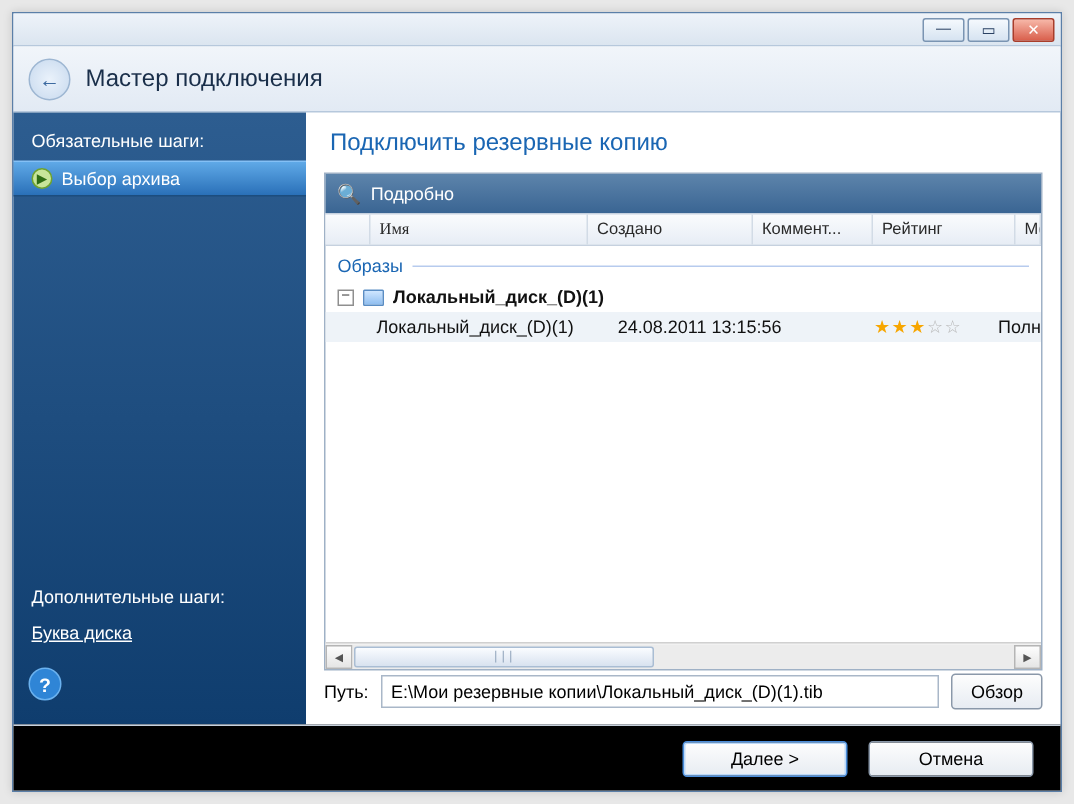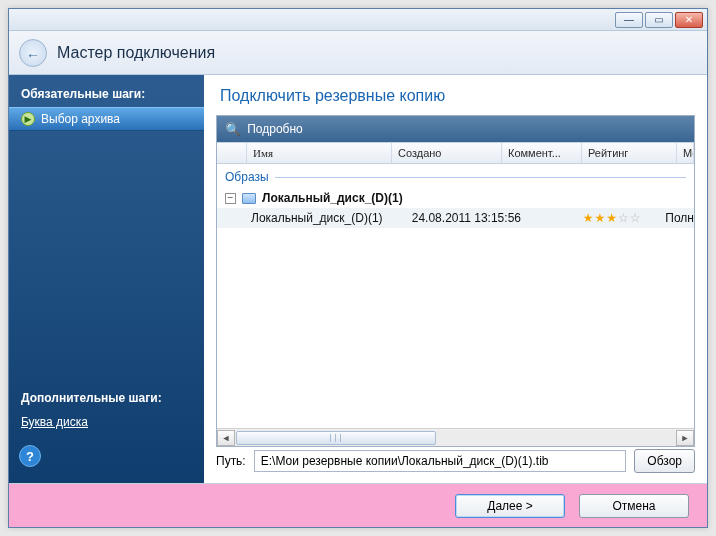--- a/index.html
+++ b/index.html
@@ -16,21 +16,21 @@
   .header { height: 44px; background: linear-gradient(#f1f5fa,#e2eaf4); display:flex; align-items:center; padding: 0 10px; border-bottom:1px solid #b6c8dc; }
   .back-circle { width:28px; height:28px; border-radius:50%; background: radial-gradient(#eaf2fb,#c7d9ee); border:1px solid #9db6d2; display:flex; align-items:center; justify-content:center; margin-right:10px; cursor:pointer; }
   .back-arrow { font-size:14px; color:#3c6aa0; }
   .header-title { font-size:16px; color:#1a2f4a; }
 
   
   .body { flex:1; display:flex; min-height:0; }
 
   
   .sidebar { width:195px; background: linear-gradient(#2d5d90,#0f3d6e); color:#fff; display:flex; flex-direction:column; padding: 8px 0 12px 0; }
-  .side-heading { font-size:12px; font-weight:bold; padding:4px 12px 6px 12px; }
+  .side-heading { font-size:12px; font-weight:normal; padding:4px 12px 6px 12px; }
   .side-item { display:flex; align-items:center; gap:6px; padding:4px 12px; font-size:12px; text-decoration: underline; cursor:pointer; }
   .side-item.active { background: linear-gradient(#5fa9e7,#2a70b8); text-decoration:none; border-top:1px solid #84c0f5; border-bottom:1px solid #1c4d7e; }
   .side-item .bullet { width:14px; height:14px; border-radius:50%; background:#c7e59a; border:1px solid #6ea22e; display:flex; align-items:center; justify-content:center; }
   .side-item .arrow { color:#2f6d14; font-size:9px; }
   .side-spacer { flex:1; }
   .help-circle { width:22px; height:22px; border-radius:50%; background:#2f85d6; border:1px solid #6bb2ef; display:flex; align-items:center; justify-content:center; margin:0 0 4px 10px; color:#fff; font-size:13px; font-weight:bold; cursor:pointer; }
 
   
   .main { flex:1; display:flex; flex-direction:column; min-width:0; }
   .main-title { color:#1a66b3; font-size:16px; padding:12px 16px 10px 16px; }
@@ -51,21 +51,21 @@
   .star.empty { color:#b8b8b8; }
   .horiz-scroll { height:18px; background:#f1f1f1; border-top:1px solid #d0d0d0; display:flex; align-items:center; }
   .hs-btn { width:18px; height:16px; border:1px solid #b5b5b5; background:linear-gradient(#fdfdfd,#e5e5e5); display:flex; align-items:center; justify-content:center; font-size:9px; color:#555; cursor:pointer; }
   .hs-track { flex:1; height:16px; background:#ececec; position:relative; }
   .hs-thumb { position:absolute; left:0; top:0; height:14px; width:200px; margin:1px; background:linear-gradient(#fafcff,#d8e2ef); border:1px solid #a9bdd4; border-radius:2px; display:flex; align-items:center; justify-content:center; color:#8ba0b8; font-size:8px; letter-spacing:1px; }
 
   .path-row { display:flex; align-items:center; gap:8px; margin:2px 12px 6px 12px; font-size:12px; }
   .path-row input { flex:1; height:22px; border:1px solid #a9b7c8; padding:0 6px; font-size:12px; }
   .browse-btn { height:24px; padding:0 12px; border:1px solid #8a98a9; background:linear-gradient(#fdfdfd,#e7ecf2); border-radius:3px; font-size:12px; cursor:pointer; }
 
-  .footer { height:44px; border-top:1px solid #c7d1dd; background:#f9a8d4; display:flex; align-items:center; justify-content:flex-end; gap:14px; padding:0 18px; }
+  .footer { height:44px; border-top:1px solid #c7d1dd; background:#000000; display:flex; align-items:center; justify-content:flex-end; gap:14px; padding:0 18px; }
   .footer-btn { height:24px; width:110px; border:1px solid #8a98a9; background:linear-gradient(#fdfdfd,#e7ecf2); border-radius:3px; font-size:12px; cursor:pointer; }
   .footer-btn.primary { border-color:#4a8ddb; box-shadow:0 0 0 1px #bcd9f8 inset; }
 
   
   .c-ico{width:30px;} .c-name{width:145px;font-family:Liberation Serif, serif;} .c-date{width:110px;} .c-comm{width:80px;} .c-rate{width:95px;} .c-met{flex:1;}
   .er-name{display:flex;align-items:center;width:175px;} .er-date{width:130px;} .er-sp{width:56px;} .er-rate{width:90px;} .er-met{flex:1;}
 </style>
 </head>
 <body>
 

